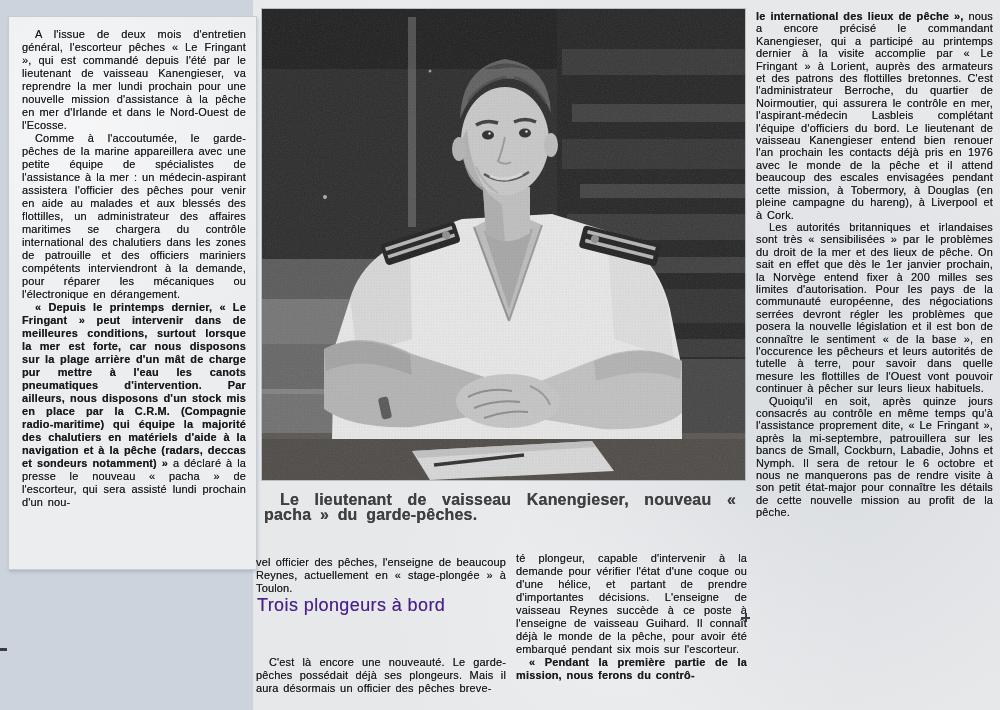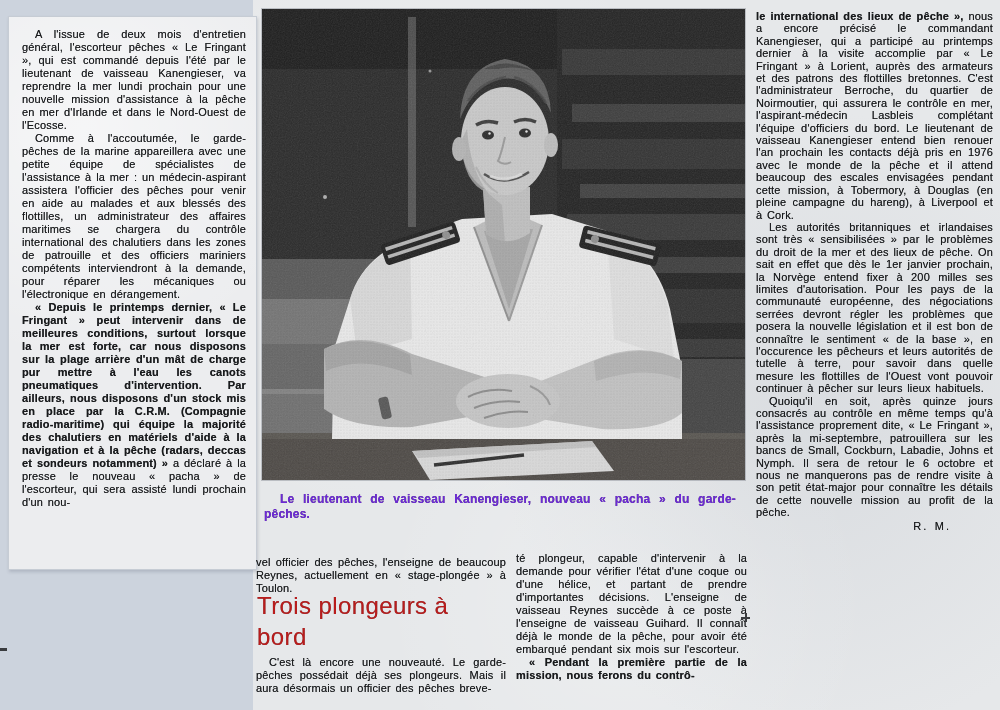--- a/index.html
+++ b/index.html
@@ -45,30 +45,30 @@
   #left-col-text{left:22px;top:28px;width:224px;}
   #right-col{left:756px;top:10px;width:237px;line-height:12.4px;}
   #mid-left-col{left:256px;top:556px;width:250px;}
   #mid-right-col{left:516px;top:552px;width:231px;}
 
   #photo-wrap{position:absolute;left:262px;top:9px;width:483px;height:471px;box-shadow:0 0 0 1px rgba(120,126,134,.4);}
   #photo-wrap svg{display:block;}
 
   #caption{
     position:absolute;left:264px;top:492px;width:472px;
-    font-size:12px;line-height:15px;font-weight:700;
+    font-size:16px;line-height:15px;font-weight:700;
     text-align:justify;word-spacing:4px;letter-spacing:.2px;
-    color:#6d28d9;text-shadow:0 0 .5px rgba(25,27,30,.75);
+    color:#404040;text-shadow:0 0 .5px rgba(25,27,30,.75);
   }
   #caption .first{padding-left:16px;}
 
   #section-heading{
     position:absolute;left:257px;top:590px;width:215px;
-    font-size:24px;line-height:31px;font-weight:400;
-    letter-spacing:.4px;color:#b91c1c;
+    font-size:18px;line-height:31px;font-weight:400;
+    letter-spacing:.4px;color:#4c1d95;
     text-shadow:0 0 .6px rgba(44,46,49,.6);
   }
 
   #signature{
     text-align:right;padding-right:42px;margin-top:1px;
     letter-spacing:2px;
   }
 
   .artifact{position:absolute;background:#3a3c3f;}
   #artifact-plus{left:741px;top:617px;width:9px;height:2px;}
@@ -221,19 +221,18 @@
   </div>
 
   <div class="col" style="left:256px;top:656px;width:250px;">
     <p class="indent">C'est là encore une nouveauté. Le garde-pêches possédait déjà ses plongeurs. Mais il aura désormais un officier des pêches breve-</p>
   </div>
 
   <div id="right-col" class="col">
     <p><span class="b">le international des lieux de pêche »,</span> <span>nous a encore précisé le commandant Kanengieser, qui a participé au printemps dernier à la visite accomplie par « Le Fringant » à Lorient, auprès des armateurs et des patrons des flottilles bretonnes. C'est l'administrateur Berroche, du quartier de Noirmoutier, qui assurera le contrôle en mer, l'aspirant-médecin Lasbleis complétant l'équipe d'officiers du bord. Le lieutenant de vaisseau Kanengieser entend bien renouer l'an prochain les contacts déjà pris en 1976 avec le monde de la pêche et il attend beaucoup des escales envisagées pendant cette mission, à Tobermory, à Douglas (en pleine campagne du hareng), à Liverpool et à Cork.</span></p>
     <p class="indent">Les autorités britanniques et irlandaises sont très « sensibilisées » par le problèmes du droit de la mer et des lieux de pêche. On sait en effet que dès le 1er janvier prochain, la Norvège entend fixer à 200 milles ses limites d'autorisation. Pour les pays de la communauté européenne, des négociations serrées devront régler les problèmes que posera la nouvelle législation et il est bon de connaître le sentiment « de la base », en l'occurence les pêcheurs et leurs autorités de tutelle à terre, pour savoir dans quelle mesure les flottilles de l'Ouest vont pouvoir continuer à pêcher sur leurs lieux habituels.</p>
     <p class="indent">Quoiqu'il en soit, après quinze jours consacrés au contrôle en même temps qu'à l'assistance proprement dite, « Le Fringant », après la mi-septembre, patrouillera sur les bancs de Small, Cockburn, Labadie, Johns et Nymph. Il sera de retour le 6 octobre et nous ne manquerons pas de rendre visite à son petit état-major pour connaître les détails de cette nouvelle mission au profit de la pêche.</p>
-    <p id="signature">R. M.</p>
   </div>
 
   <div id="artifact-plus" class="artifact"></div>
   <div id="artifact-dash" class="artifact"></div>
 
 </div>
 
 </body></html>

